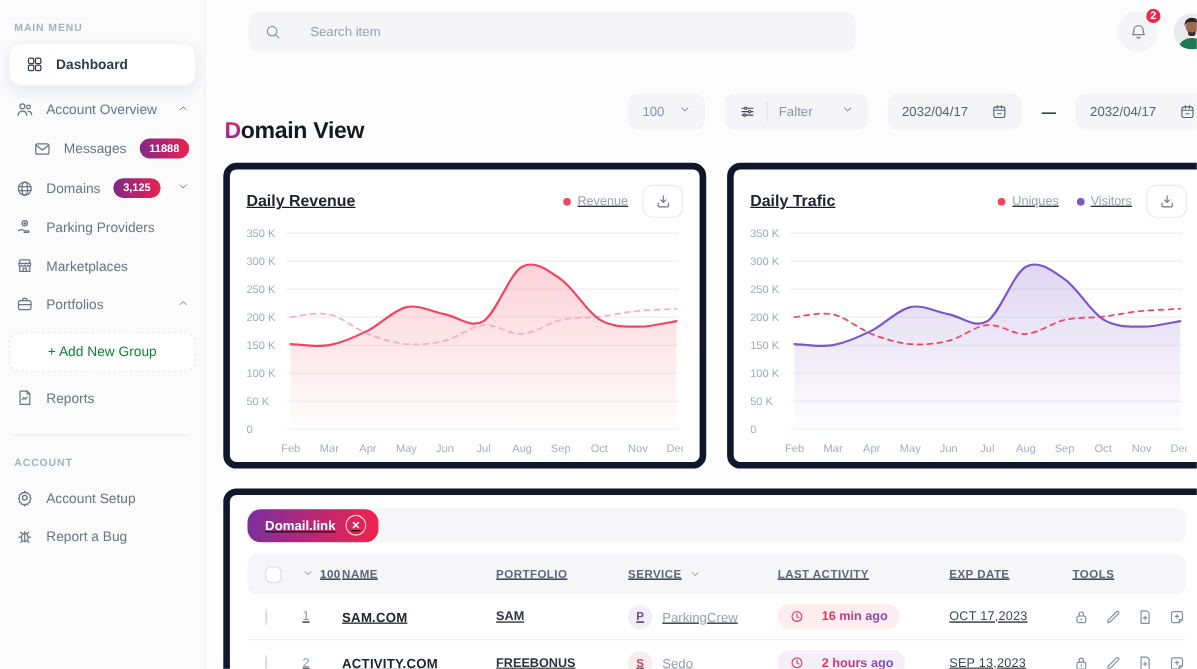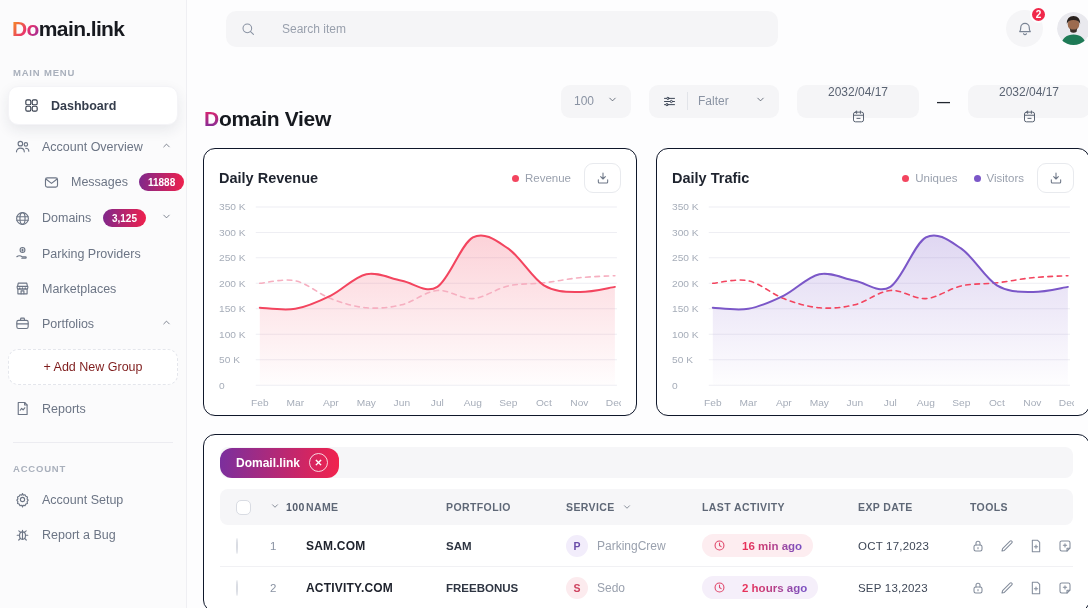--- a/index.html
+++ b/index.html
@@ -10,25 +10,25 @@
   
   .sidebar { width:187px; flex-shrink:0; background:#FBFBFC; border-right:1px solid #EFEFF3; padding-bottom:10px; }
   .logo { padding:17px 12px 6px; font-size:21px; font-weight:800; letter-spacing:-0.6px; color:#17191F; }
   .logo-accent { background:linear-gradient(125deg,#F7941D 5%,#E8336B 55%,#8F27A0 100%);
     -webkit-background-clip:text; background-clip:text; color:transparent; }
   .menu-label { font-size:9.5px; color:#A9B0BC; letter-spacing:0.8px; margin:20px 13px 8px; font-weight:700; }
   .side-item { display:flex; align-items:center; gap:11px; padding:9px 14px; color:#6C7585; font-size:12.5px; cursor:pointer; }
   .side-item .chev { margin-left:auto; color:#525B6B; }
   .side-item.active { background:#fff; border-radius:10px; margin:2px 8px 4px; padding:10px 14px;
     box-shadow:0 5px 14px rgba(35,40,70,.09); color:#353D4C; font-weight:600; border:1px solid #F4F4F7; }
-  .side-item.sub { padding-left:43px; }
+  .side-item.sub { padding-left:30px; }
   .grad-badge { background:linear-gradient(95deg,#7E288C,#F0204C); color:#fff; font-size:10px;
     padding:3.5px 9px; border-radius:10px; font-weight:600; }
   .add-group { margin:8px 8px 6px; border:1px dashed #E4E6EC; background:#fff; border-radius:10px;
-    padding:10px; text-align:center; color:#7f1d1d; font-size:12.5px; cursor:pointer; }
+    padding:10px; text-align:center; color:#15803d; font-size:12.5px; cursor:pointer; }
   .side-divider { height:1px; background:#ECECF1; margin:16px 13px 4px; }
   .ic { fill:none; stroke:currentColor; stroke-width:1.6; stroke-linecap:round; stroke-linejoin:round; }
   .icon { display:flex; align-items:center; }
 
   
   .main { flex:1; display:flex; flex-direction:column; background:#FDFDFE; }
   .topbar { display:flex; align-items:center; padding:10px 16px 8px 39px; }
   .searchbar { width:552px; height:36px; background:#F5F5F7; border-radius:10px; display:flex;
     align-items:center; gap:26px; padding:0 14px; color:#8A93A3; }
   .searchbar input { border:none; background:transparent; outline:none; font-size:12px; color:#5A6372;
@@ -44,26 +44,26 @@
   .content { padding:8px 16px 0; }
   .page-head { display:flex; align-items:center; margin:8px 0 17px; padding-left:1px; }
   .page-title { font-size:21px; font-weight:800; color:#16191F; letter-spacing:-0.3px;margin-top:36px; }
   .title-accent { background:linear-gradient(180deg,#E3256B 10%,#7B2E9B 95%);
     -webkit-background-clip:text; background-clip:text; color:transparent; }
   .head-controls { margin-left:auto; display:flex; align-items:center; gap:18px; }
   .pill { background:#F5F5F7; border-radius:9px; height:33px; display:flex; align-items:center;
     padding:0 13px; font-size:12px; color:#8A93A3; gap:10px; cursor:pointer; }
   .pill .chev { color:#3E4757; }
   .vdiv { width:1px; height:18px; background:#E2E4E9; }
-  .date-pill { width:122px; justify-content:space-between; color:#5A6372;flex-direction:column; }
+  .date-pill { width:122px; justify-content:space-between; color:#5A6372; }
   .date-sep { color:#22272F; font-weight:700; font-size:13px; }
 
   
   .charts-row { display:flex; gap:19px; }
-  .card { background:#fff; border:1px solid #0f172a; border-radius:12px; box-shadow:0 1px 2px rgba(25,25,50,.02); }
+  .card { background:#fff; border:6px solid #0f172a; border-radius:12px; box-shadow:0 1px 2px rgba(25,25,50,.02);text-decoration:underline; }
   .chart-card { flex:1; padding:14px 15px 6px; }
   .chart-head { display:flex; align-items:center; margin-bottom:4px; }
   .chart-title { font-size:14.5px; font-weight:700; color:#1E232E; }
   .legend { margin-left:auto; display:flex; gap:16px; align-items:center; font-size:11.5px; color:#9AA1AE; margin-right:13px; }
   .legend-item { display:flex; align-items:center; gap:6px; }
   .legend-dot { width:7px; height:7px; border-radius:50%; }
   .dl-btn { width:37px; height:30px; border:1px solid #E8EAEE; border-radius:9px; background:#fff;
     display:flex; align-items:center; justify-content:center; color:#6E7787; cursor:pointer; }
   .chart-svg { width:100%; height:212px; display:block; }
   .chart-svg text { font-family:"Liberation Sans",sans-serif; font-size:10px; fill:#A6ADB9; }
@@ -101,21 +101,20 @@
   .exp { color:#3E4757; font-size:11.5px; letter-spacing:0.2px; }
   .tools { display:flex; gap:13px; align-items:center; color:#848D9C; }
   .tool { cursor:pointer; display:flex; }
 </style>
 </head>
 <body>
 
 <div class="app">
 
   <aside class="sidebar">
-    <div class="logo"><span class="logo-accent">Do</span><span>main.link</span></div>
 
     <div class="menu-label">MAIN MENU</div>
 
     <div class="side-item active">
       <span class="icon">
           <svg class="ic" width="17" height="17" viewBox="0 0 24 24">
             <rect x="4" y="4" width="7" height="7" rx="2"></rect>
             <rect x="13" y="4" width="7" height="7" rx="2"></rect>
             <rect x="4" y="13" width="7" height="7" rx="2"></rect>
             <rect x="13" y="13" width="7" height="7" rx="2"></rect>

